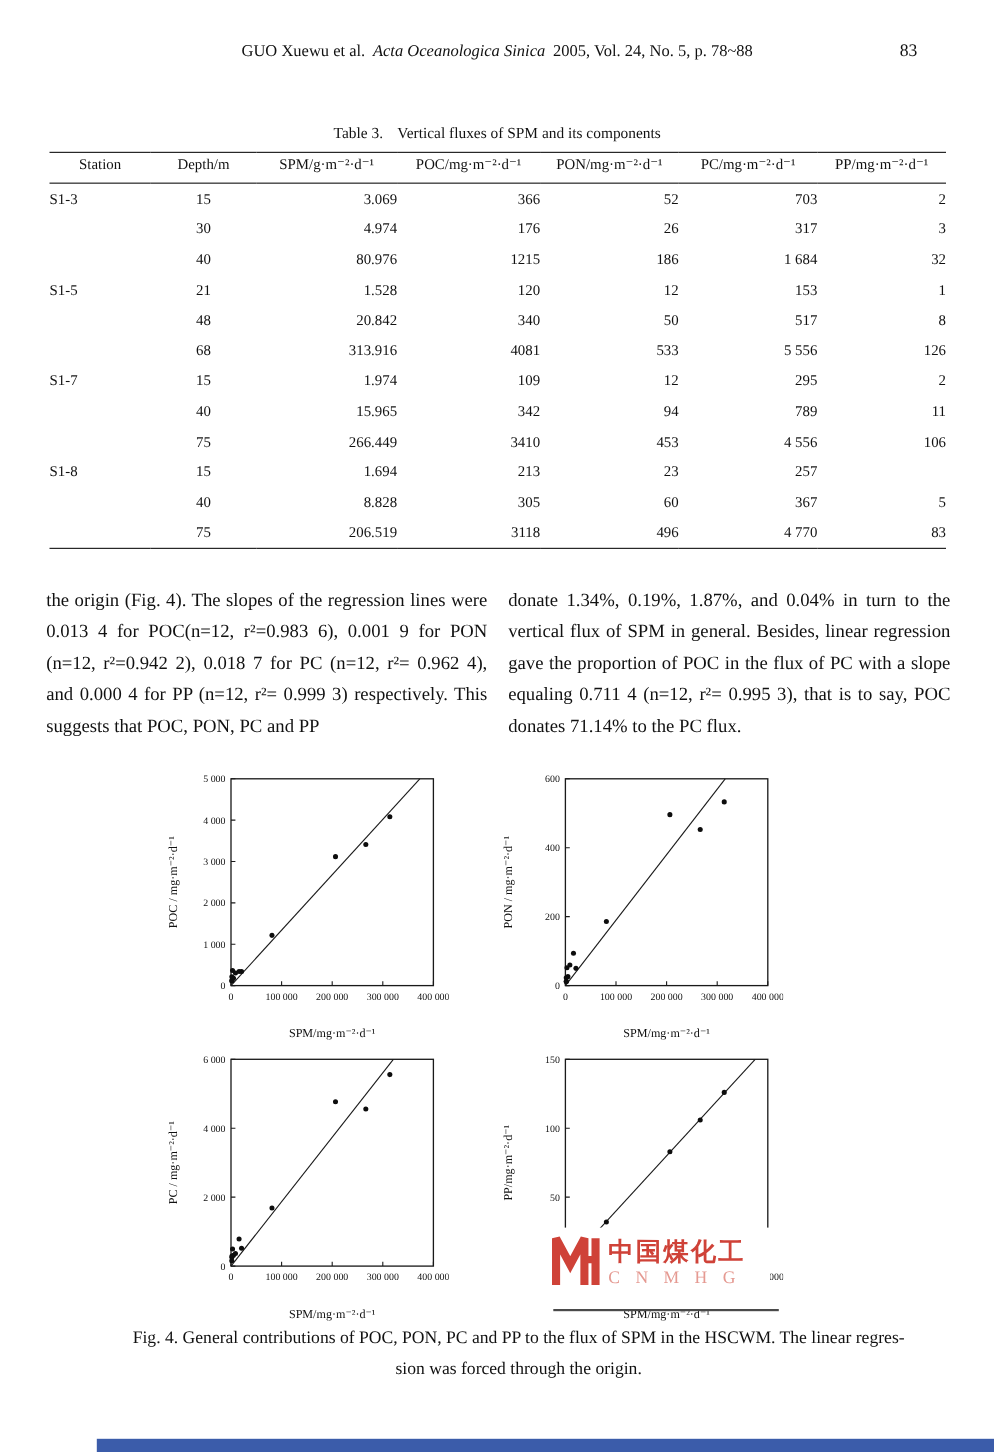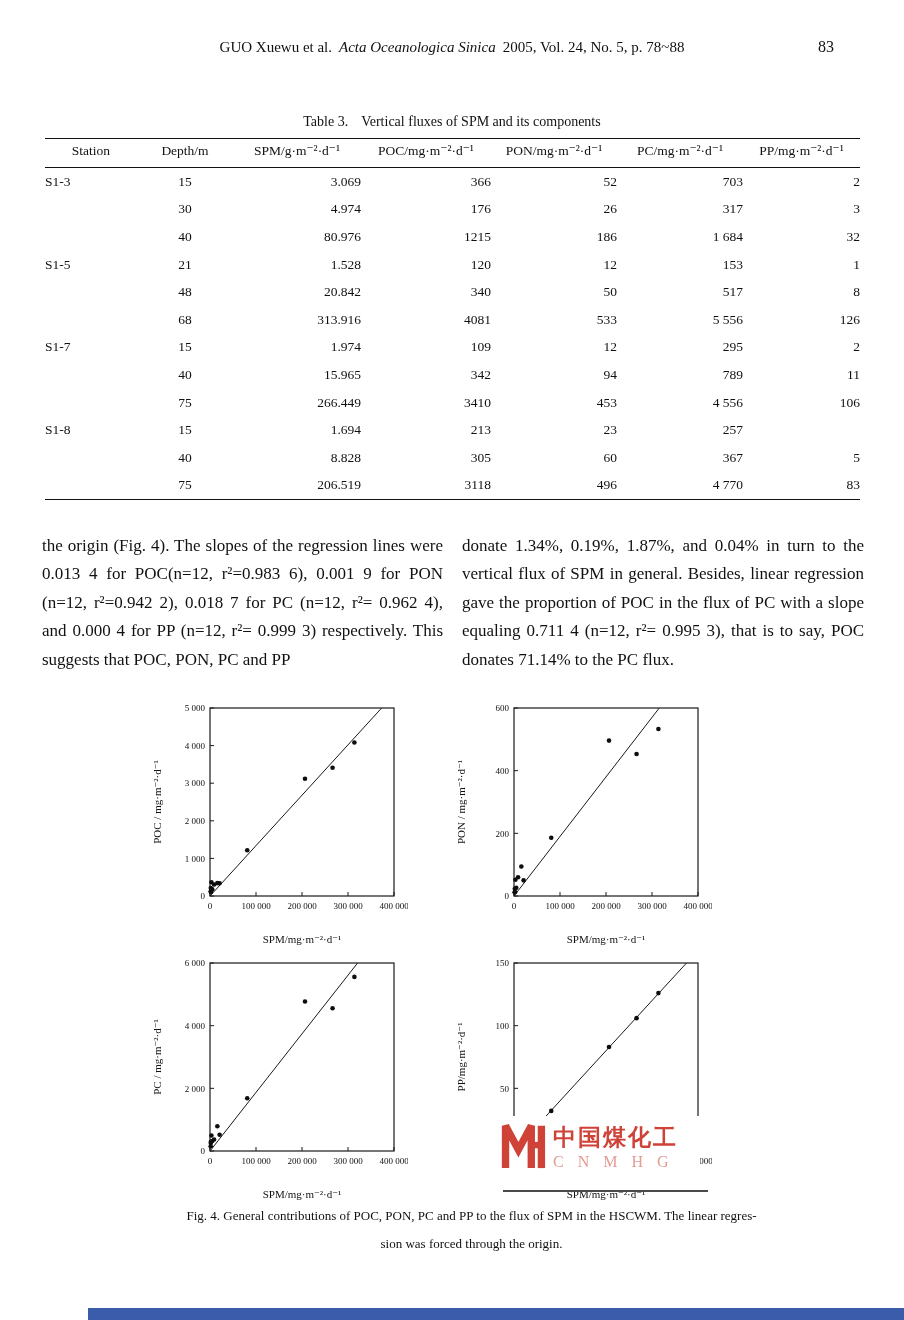--- a/index.html
+++ b/index.html
@@ -42,21 +42,21 @@
   .chart .tk{font-size:9px;}
   .chart .axl{font-size:11px;}
 
   .wm{position:absolute;left:500px;top:1116px;width:200px;height:64px;background:#fff;
       display:flex;align-items:center;gap:7px;z-index:5;}
   .wm-col{display:flex;flex-direction:column;}
   .wm-cn{font-size:23px;font-weight:bold;color:var(--watermark_red,#cf4238);letter-spacing:2px;line-height:27px;white-space:nowrap;}
   .wm-latin{font-size:16px;color:var(--watermark_pink,#e59a92);letter-spacing:5px;line-height:22px;white-space:nowrap;}
   .wm-line{position:absolute;left:503px;top:1190px;width:205px;height:1.5px;background:#4a4a4a;z-index:6;}
 
-  .figcap{position:absolute;left:0;width:904px;text-align:center;font-size:13px;padding-left:39px;}
+  .figcap{position:absolute;left:0;width:904px;text-align:center;font-size:16px;padding-left:39px;}
   .figcap1{top:1208px;}
   .figcap2{top:1236px;}
 
   .wanfang{position:absolute;left:88px;top:1312px;font-size:18px;letter-spacing:1px;}
   .bbar{position:absolute;left:88px;top:1308px;width:816px;height:12px;background:var(--footer_bar,#3b5caa);}
 </style>
 </head>
 <body>
 
 <div class="page">

